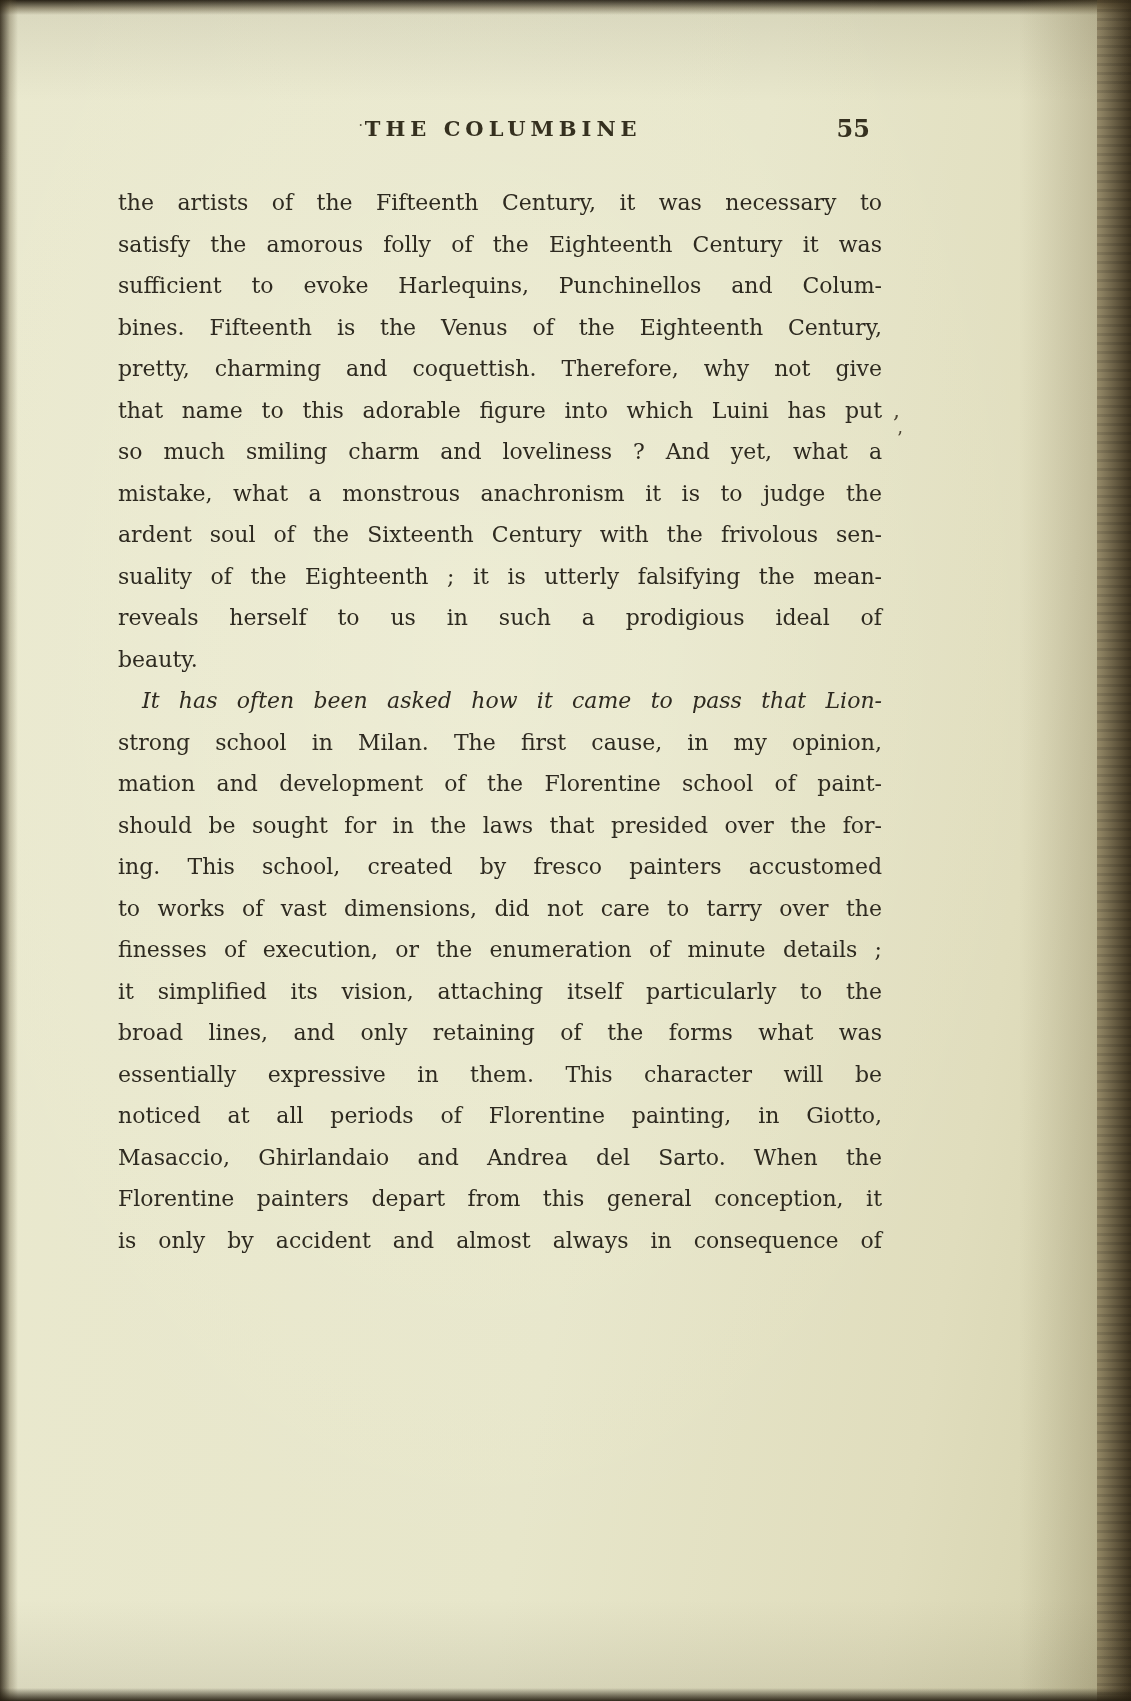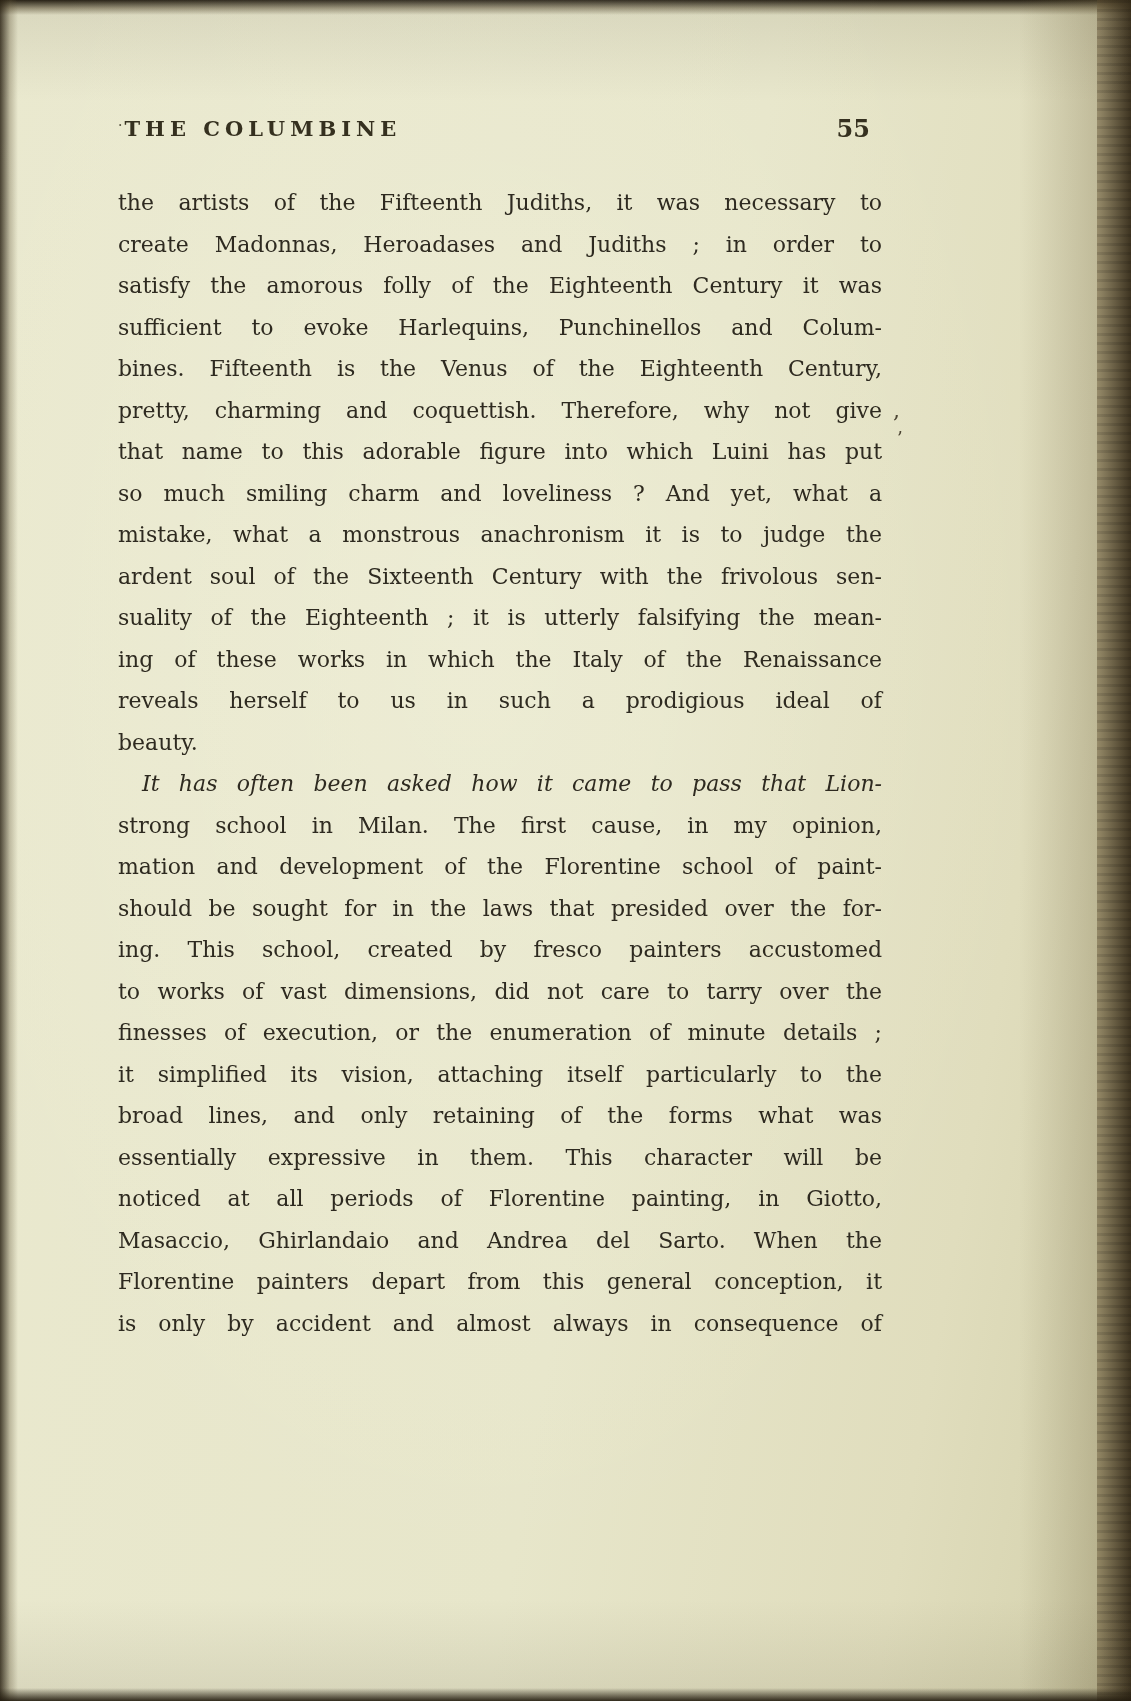--- a/index.html
+++ b/index.html
@@ -57,21 +57,21 @@
     position: absolute;
     left: 118px;
     top: 116px;
     width: 764px;
     height: 34px;
     z-index: 4;
   }
   .title-wrap {
     position: absolute;
     left: 0; right: 0;
-    text-align: left;
+    text-align: center;
     white-space: nowrap;
   }
   .prefix {
     font-size: 14px;
     color: #55503f;
     vertical-align: 6px;
     margin-right: 2px;
   }
   .title {
     font-size: 21px;
@@ -132,32 +132,30 @@
 
   <div class="header">
     <div class="title-wrap">
       <span class="prefix">·</span><span class="title">THE COLUMBINE</span>
     </div>
     <span class="pagenum">55</span>
   </div>
 
   <div class="text-block">
       <div class="paragraph">
-        <div class="line">the artists of the Fifteenth Judiths, it was necessary to</div>
-        <div class="line">create Madonnas, Heroadases and Judiths ; in order to</div>
+        <div class="line">the artists of the Fifteenth Century, it was necessary to</div>
         <div class="line">satisfy the amorous folly of the Eighteenth Century it was</div>
         <div class="line">sufficient to evoke Harlequins, Punchinellos and Colum-</div>
         <div class="line">bines.  Fifteenth is the Venus of the Eighteenth Century,</div>
         <div class="line">pretty, charming and coquettish.  Therefore, why not give</div>
         <div class="line">that name to this adorable figure into which Luini has put</div>
         <div class="line">so much smiling charm and loveliness ?  And yet, what a</div>
         <div class="line">mistake, what a monstrous anachronism it is to judge the</div>
         <div class="line">ardent soul of the Sixteenth Century with the frivolous sen-</div>
         <div class="line">suality of the Eighteenth ; it is utterly falsifying the mean-</div>
-        <div class="line">ing of these works in which the Italy of the Renaissance</div>
         <div class="line">reveals herself to us in such a prodigious ideal of</div>
         <div class="line last">beauty.</div>
       </div>
       <div class="paragraph">
         <div class="line indent">It has often been asked how it came to pass that Lion-</div>
         <div class="line">strong school in Milan.  The first cause, in my opinion,</div>
         <div class="line">mation and development of the Florentine school of paint-</div>
         <div class="line">should be sought for in the laws that presided over the for-</div>
         <div class="line">ing.  This school, created by fresco painters accustomed</div>
         <div class="line">to works of vast dimensions, did not care to tarry over the</div>

